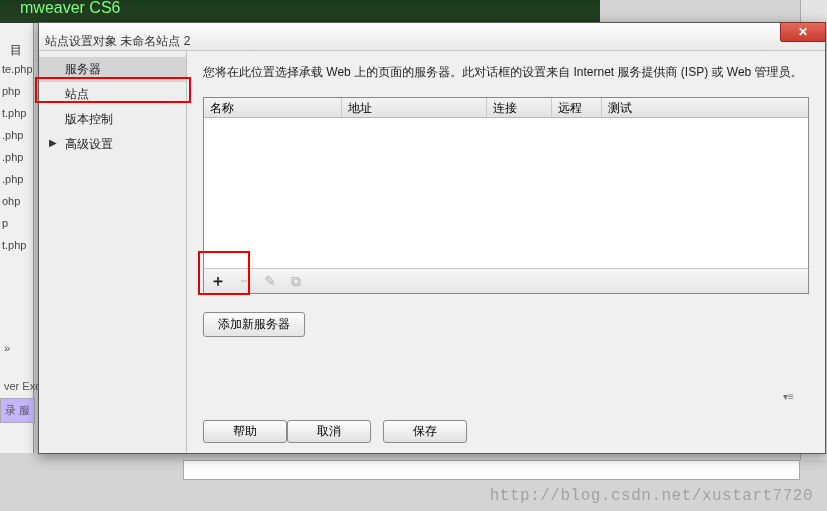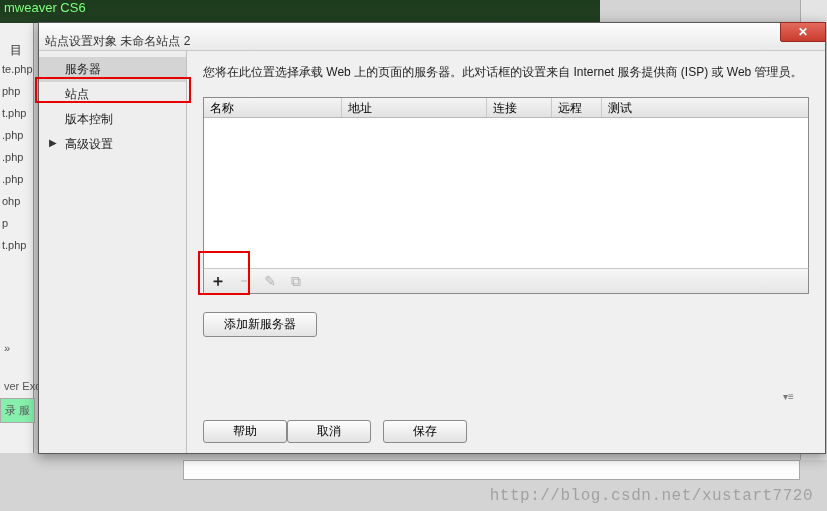--- a/index.html
+++ b/index.html
@@ -1,19 +1,19 @@
 <!DOCTYPE html>
 <html><head>
 <meta charset="utf-8">
 <style>
   * { box-sizing: border-box; margin: 0; padding: 0; }
   body { font-family: "Microsoft YaHei", SimSun, Arial, sans-serif; font-size: 12px; background: #d4d4d4; width: 827px; height: 511px; position: relative; overflow: hidden; }
 
   
-  .bg-dark { position: absolute; left: 0; top: 0; width: 600px; height: 23px; background: linear-gradient(#1c3a1c,#234023); color: #7fff7f; padding-left: 4px; line-height: 16px; font-size: 13px; }
+  .bg-dark { position: absolute; left: 0; top: 0; width: 600px; height: 23px; background: linear-gradient(#1c3a1c,#234023); color: #7fff7f; padding-left: 20px; line-height: 16px; font-size: 16px; }
   .bg-panel-left { position: absolute; left: 0; top: 23px; width: 34px; height: 430px; background: #f0f0f0; border-right: 1px solid #999; }
   .bg-files { position: absolute; left: 0; top: 58px; width: 34px; font-size: 11px; color: #444; }
   .bg-files div { padding: 5px 0 5px 2px; white-space: nowrap; overflow: hidden; }
   .bg-heading { position: absolute; left: 10px; top: 42px; font-size: 12px; color: #333; }
   .bg-bottom { position: absolute; left: 0; top: 396px; font-size: 11px; color: #555; padding: 4px; }
   .bg-bottom2 { position: absolute; left: 0; top: 376px; font-size: 11px; color: #555; padding: 4px; }
   .right-strip { position: absolute; right: 0; top: 0; width: 27px; height: 460px; background: #e4e4e4; border-left: 1px solid #aaa; }
   .right-strip .handle { width: 18px; height: 60px; background: #f5f5f5; border: 1px solid #aaa; margin: 80px auto; border-radius: 3px; }
   .bottom-bar { position: absolute; left: 183px; top: 460px; width: 617px; height: 20px; border: 1px solid #aaa; background: #fff; }
   .watermark { position: absolute; right: 14px; bottom: 6px; color: rgba(120,120,120,0.55); font-family: "Courier New", monospace; font-size: 16px; letter-spacing: 0.5px; }
@@ -43,21 +43,21 @@
   .th.conn { width: 65px; }
   .th.remote { width: 50px; }
   .th.test { flex: 1; border-right: none; }
   .tbody { flex: 1; background: #fff; }
 
   .toolbar { display: flex; align-items: center; gap: 10px; height: 26px; border: 1px solid #8a8a8a; border-top: 1px solid #c8c8c8; background: linear-gradient(#f6f6f6,#e6e6e6); padding: 0 6px; margin-top: -1px; }
   .tool-btn { width: 16px; height: 16px; display: inline-flex; align-items: center; justify-content: center; font-size: 14px; color: #555; cursor: pointer; }
   .tool-btn.plus { color: #222; font-weight: bold; font-size: 16px; }
   .tool-btn.disabled { color: #b0b0b0; cursor: default; }
 
-  .add-btn { margin-top: 18px; padding: 3px 20px; background: linear-gradient(#fdfdfd,#e4e4e4); border: 1px solid #8a8a8a; border-radius: 3px; font-size: 12px; cursor: pointer; display: inline-block; }
+  .add-btn { margin-top: 18px; padding: 3px 14px; background: linear-gradient(#fdfdfd,#e4e4e4); border: 1px solid #8a8a8a; border-radius: 3px; font-size: 12px; cursor: pointer; display: inline-block; }
 
   .footer { position: absolute; left: 16px; right: 16px; bottom: 10px; display: flex; }
   .footer .left, .footer .right { display: flex; gap: 12px; }
   .btn { width: 84px; height: 23px; background: linear-gradient(#fdfdfd,#e2e2e2); border: 1px solid #8a8a8a; border-radius: 3px; font-size: 12px; cursor: pointer; }
 
   .collapse-arrow { position: absolute; right: 22px; bottom: 50px; width: 20px; height: 12px; color: #777; font-size: 10px; }
 </style>
 </head>
 <body>
 
@@ -70,21 +70,21 @@
     <div>t.php</div>
   <div>.php</div>
     <div>.php</div>
     <div>.php</div>
   <div>ohp</div>
     <div>p</div>
     <div>t.php</div>
 </div>
 <div class="bg-bottom2" style="top:338px;">»</div>
 <div class="bg-bottom" style="top:376px;">ver Exc</div>
-<div class="bg-bottom" style="top:398px;background:#86efac;border:1px solid #aaa;">录   服</div>
+<div class="bg-bottom" style="top:398px;background:#c4b5fd;border:1px solid #aaa;">录   服</div>
 <div class="right-strip">
     <div class="handle"></div>
   </div>
 <div class="bottom-bar"></div>
 <div class="watermark">http://blog.csdn.net/xustart7720</div>
 
 <div class="dialog">
   <div class="titlebar">
     <span class="title">站点设置对象 未命名站点 2</span>
     <div class="close-btn">✕</div>

